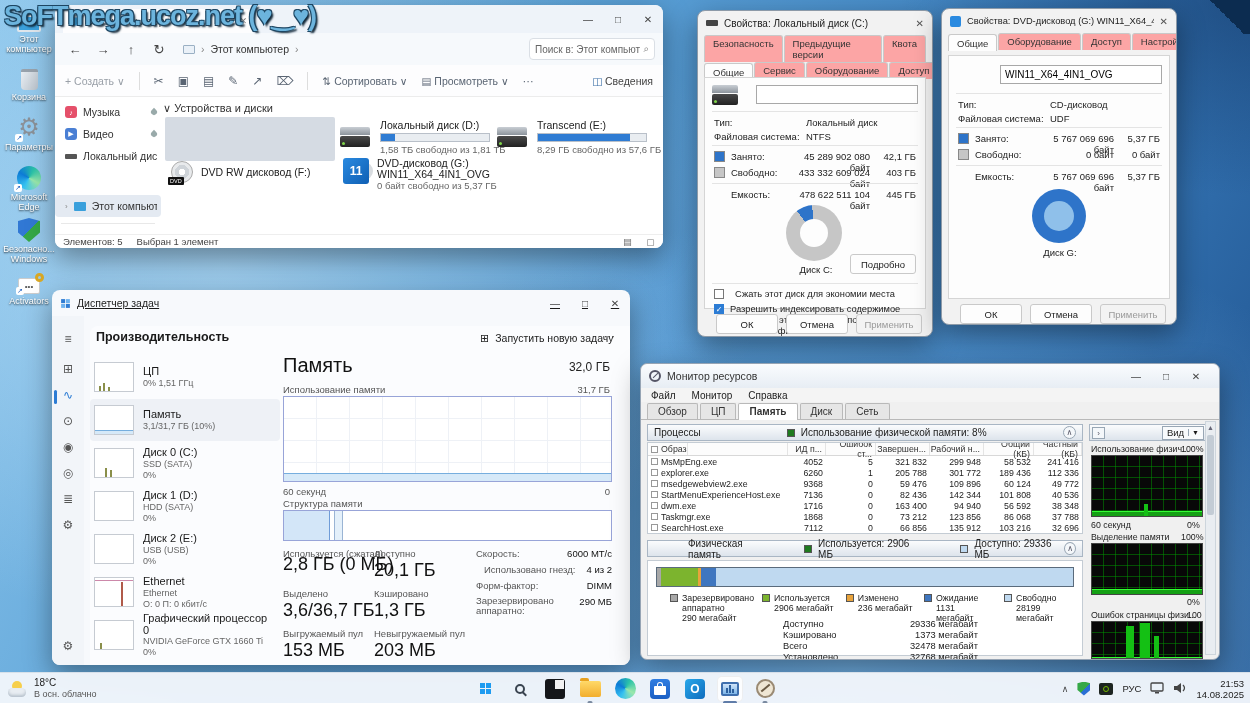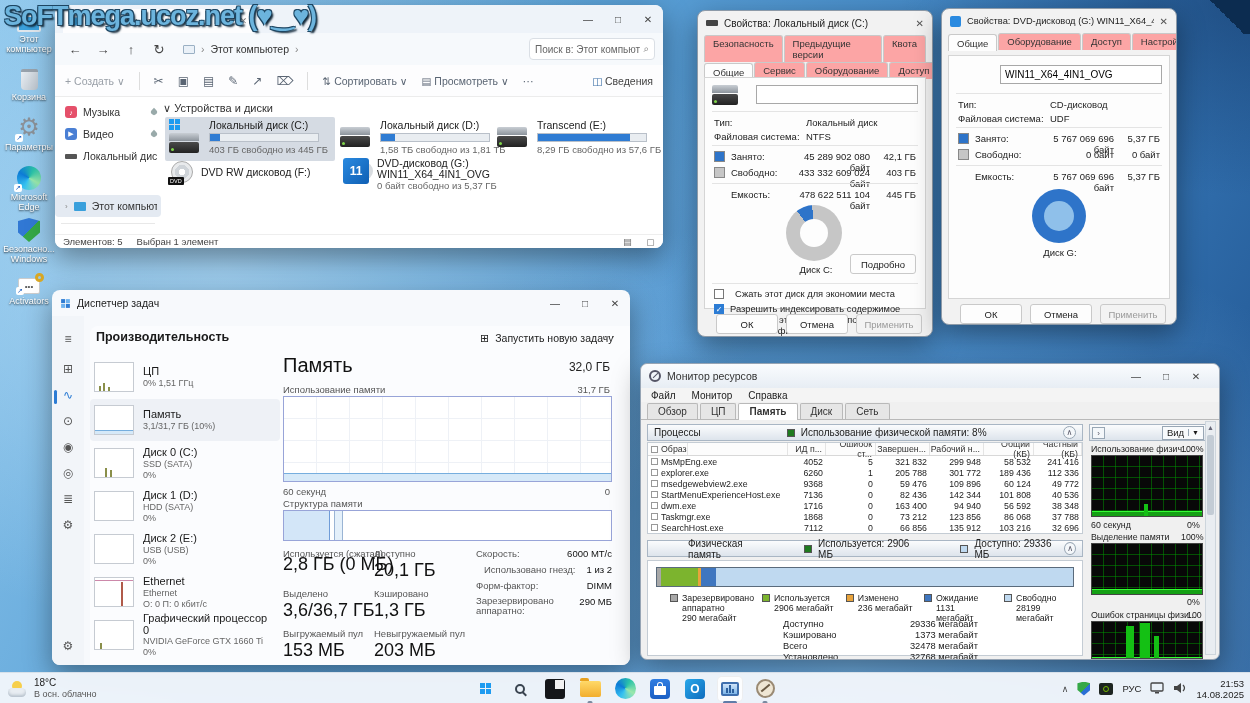--- a/index.html
+++ b/index.html
@@ -74,21 +74,21 @@
 .donut{position:absolute;border-radius:50%;}
 .donut::after{content:"";position:absolute;inset:14px;border-radius:50%;background:#fdfdfd;}
 .donut.full::after{background:#8fc0ea;inset:12px;}
 .btn{height:20px;background:#fdfdfd;border:1px solid #c9c9c9;border-radius:3px;font-size:9.5px;color:#222;
  display:inline-flex;align-items:center;justify-content:center;padding:0 10px;}
 .btn.dis{color:#9a9a9a;background:#f3f3f3;}
 .chkrow{position:absolute;left:16px;right:12px;display:flex;gap:6px;font-size:9.3px;color:#222;line-height:11px;}
 .chk{width:10px;height:10px;border:1px solid #777;background:#fff;flex:none;margin-top:0;}
 .chk.on{background:#2c7cd4;border-color:#2c7cd4;color:#fff;font-size:8px;line-height:10px;text-align:center;}
 
-#taskmgr{left:52px;top:290px;width:578px;height:375px;background:#f7f9fc;z-index:30;overflow:hidden;}
+#taskmgr{left:52px;top:290px;width:578px;height:375px;background:#f7f9fc;z-index:30;overflow:hidden;text-decoration:underline;}
 #tm-rail{position:absolute;left:0;top:26px;bottom:0;width:32px;background:#f2f5f9;}
 .railic{position:absolute;left:7px;width:18px;height:18px;text-align:center;font-size:12px;color:#555;}
 .railic.sel::before{content:"";position:absolute;left:-5px;top:2px;width:3px;height:14px;background:#2c7cd4;border-radius:2px;}
 .tmthumb{width:40px;height:30px;border:1px solid #c6cbd2;background:#fff;position:relative;flex:none;overflow:hidden;}
 .tm-item{position:absolute;left:38px;width:190px;height:42px;display:flex;gap:9px;align-items:center;padding:0 4px;border-radius:4px;}
 .tm-item .t1{font-size:11px;color:#1a1a1a;line-height:13px;}
 .tm-item .t2{font-size:9px;color:#666;line-height:11px;}
 .spike{position:absolute;bottom:0;background:#8a8f4a;width:2px;}
 .memfill{position:absolute;left:0;right:0;bottom:0;background:#d6e9f8;border-top:1px solid #76aede;}
 #tm-graph{position:absolute;border:1px solid #98a4d8;background:
@@ -274,39 +274,20 @@
         <span style="width:11px;height:11px;border-radius:50%;background:radial-gradient(circle,#fff 0 1px,#c8cdd2 1px 5px);flex:none;"></span>
         <span class="ellip">DVD-дисковод</span>
       </div>
     </div>
 
     <div class="a" style="left:108px;top:97px;font-size:11px;color:#333;">
       <span>∨</span> <span>Устройства и диски</span>
     </div>
 
     <div class="a" style="left:110px;top:112px;width:170px;height:44px;background:#d5dbe3;border-radius:2px;"></div>
-    <div class="tile" style="left:114px;top:114px;">
-      <div style="position:relative;width:32px;">
-        <div class="winflag">
-            <i></i>
-            <i></i>
-            <i></i>
-            <i></i>
-          </div>
-        <div class="hddtop" style="margin-top:3px;"></div>
-          <div class="hddic"></div>
-      </div>
-      <div>
-        <div class="nm">Локальный диск (C:)</div>
-        <div class="bar">
-            <i style="width: 9.4%;"></i>
-          </div>
-        <div class="inf">403 ГБ свободно из 445 ГБ</div>
-      </div>
-    </div>
 
     <div class="tile" style="left:285px;top:114px;">
       <div style="width:32px;padding-top:8px;">
           <div class="hddtop"></div>
           <div class="hddic"></div>
         </div>
       <div>
         <div class="nm">Локальный диск (D:)</div>
         <div class="bar">
             <i style="width: 12.7%;"></i>
@@ -605,21 +586,21 @@
     <div class="a val19" style="left:231px;top:310px;">3,6/36,7 ГБ</div>
     <div class="a lbl10" style="left:322px;top:298px;">Кэшировано</div>
     <div class="a val19" style="left:322px;top:310px;">1,3 ГБ</div>
     <div class="a lbl10" style="left:231px;top:338px;">Выгружаемый пул</div>
     <div class="a val19" style="left:231px;top:350px;">153 МБ</div>
     <div class="a lbl10" style="left:322px;top:338px;">Невыгружаемый пул</div>
     <div class="a val19" style="left:322px;top:350px;">203 МБ</div>
     <div class="a lbl10" style="left:424px;top:258px;">Скорость:</div>
     <div class="a" style="left:500px;top:258px;width:60px;text-align:right;font-size:9.5px;color:#111;">6000 МТ/с</div>
     <div class="a lbl10" style="left:424px;top:274px;padding-left:8px;">Использовано гнезд:</div>
-    <div class="a" style="left:500px;top:274px;width:60px;text-align:right;font-size:9.5px;color:#111;">1 из 2</div>
+    <div class="a" style="left:500px;top:274px;width:60px;text-align:right;font-size:9.5px;color:#111;">4 из 2</div>
     <div class="a lbl10" style="left:424px;top:290px;">Форм-фактор:</div>
     <div class="a" style="left:500px;top:290px;width:60px;text-align:right;font-size:9.5px;color:#111;">DIMM</div>
     <div class="a lbl10" style="left:424px;top:306px;width:84px;line-height:10px;">Зарезервировано аппаратно:</div>
     <div class="a" style="left:500px;top:306px;width:60px;text-align:right;font-size:9.5px;color:#111;">290 МБ</div>
   </div>
 
   <div class="win" id="resmon">
     <div id="rm-title">
       <span style="width:12px;height:12px;border-radius:50%;border:2px solid #556;position:relative;">
           <i style="position:absolute;left:1px;top:3px;width:7px;border-top:1.5px solid #556;transform:rotate(-45deg);"></i>

